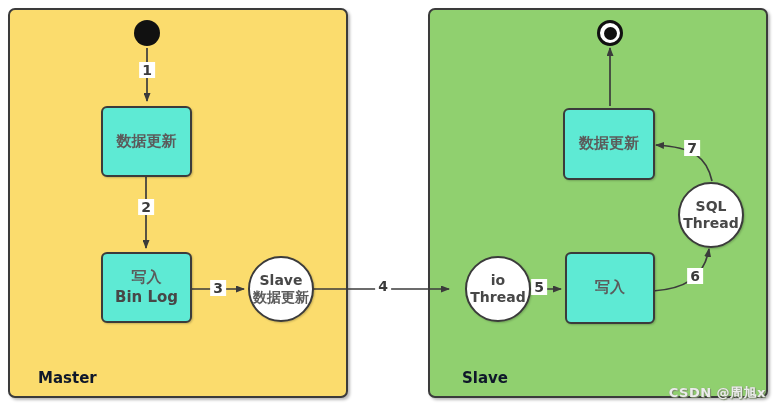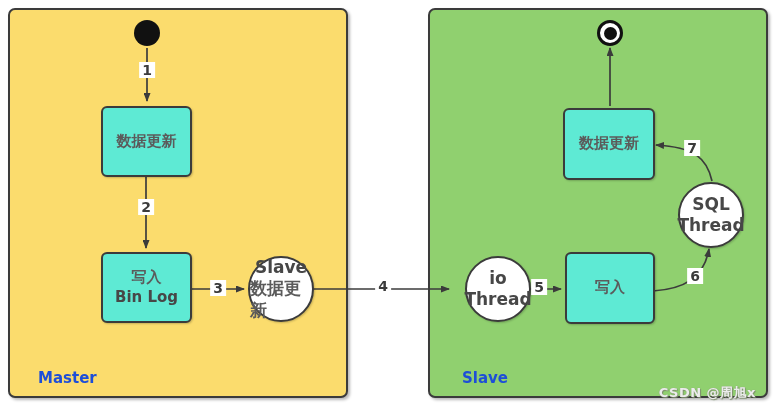--- a/index.html
+++ b/index.html
@@ -8,36 +8,36 @@
     font-family:"DejaVu Sans", "Liberation Sans", sans-serif; overflow:hidden;
   }
   .panel {
     position:absolute; top:8px; width:336px; height:386px;
     border:2px solid #3b3b3b; border-radius:7px;
     box-shadow:2px 2px 3px rgba(0,0,0,0.28);
   }
   .panel-master { left:8px;  background:#FBDC6D; }
   .panel-slave  { left:428px; background:#90D06F; }
   .panel-label {
-    position:absolute; font-size:15px; font-weight:bold; color:#1d4ed8;
+    position:absolute; font-size:15px; font-weight:bold; color:#0f172a;
   }
   .panel-label.master { left:38px;  top:369px; }
   .panel-label.slave  { left:462px; top:369px; }
 
   .node-box {
     position:absolute; background:#5eead4; border:2px solid #3b3b3b;
     border-radius:6px; box-shadow:1px 1px 2px rgba(0,0,0,0.2);
     display:flex; flex-direction:column; align-items:center; justify-content:center;
     font-size:15px; font-weight:bold; color:#474747; line-height:1.3; text-align:center;
   }
   .node-circle {
     position:absolute; background:#ffffff; border:2px solid #3b3b3b;
     border-radius:50%; box-shadow:1px 1px 2px rgba(0,0,0,0.2);
     display:flex; flex-direction:column; align-items:center; justify-content:center;
-    font-size:17px; font-weight:bold; color:#474747; line-height:1.25; text-align:left;
+    font-size:14px; font-weight:bold; color:#474747; line-height:1.25; text-align:center;
   }
   .cjk { color:#5b5b5b; }
 
   .box-m-update  { left:101px; top:106px; width:87px; height:67px; }
   .box-m-binlog  { left:101px; top:252px; width:87px; height:67px; }
   .circ-m-slave  { left:248px; top:256px; width:62px; height:62px; }
   .circ-s-io     { left:453px; top:256px; width:62px; height:62px;margin-left:12px; }
   .box-s-relay   { left:565px; top:252px; width:86px; height:68px; }
   .circ-s-sql    { left:678px; top:182px; width:62px; height:62px; }
   .box-s-update  { left:563px; top:108px; width:88px; height:68px; }
@@ -62,21 +62,21 @@
   }
   .el-1 { left:147px; top:70px;  }
   .el-2 { left:146px; top:207px; }
   .el-3 { left:218px; top:288px; }
   .el-4 { left:383px; top:286px; }
   .el-5 { left:539px; top:287px; }
   .el-6 { left:695px; top:276px; }
   .el-7 { left:692px; top:148px; }
 
   .watermark {
-    position:absolute; right:24px; top:384px; font-size:13px; font-weight:bold;
+    position:absolute; right:14px; top:384px; font-size:13px; font-weight:bold;
     color:#ececec; text-shadow:0 0 1px #8a9a7a, 1px 1px 1px #7d8d6d;
     letter-spacing:0.5px;
   }
 </style>
 </head>
 <body>
 
 <div class="canvas">
 
   <div class="panel panel-master"></div>

